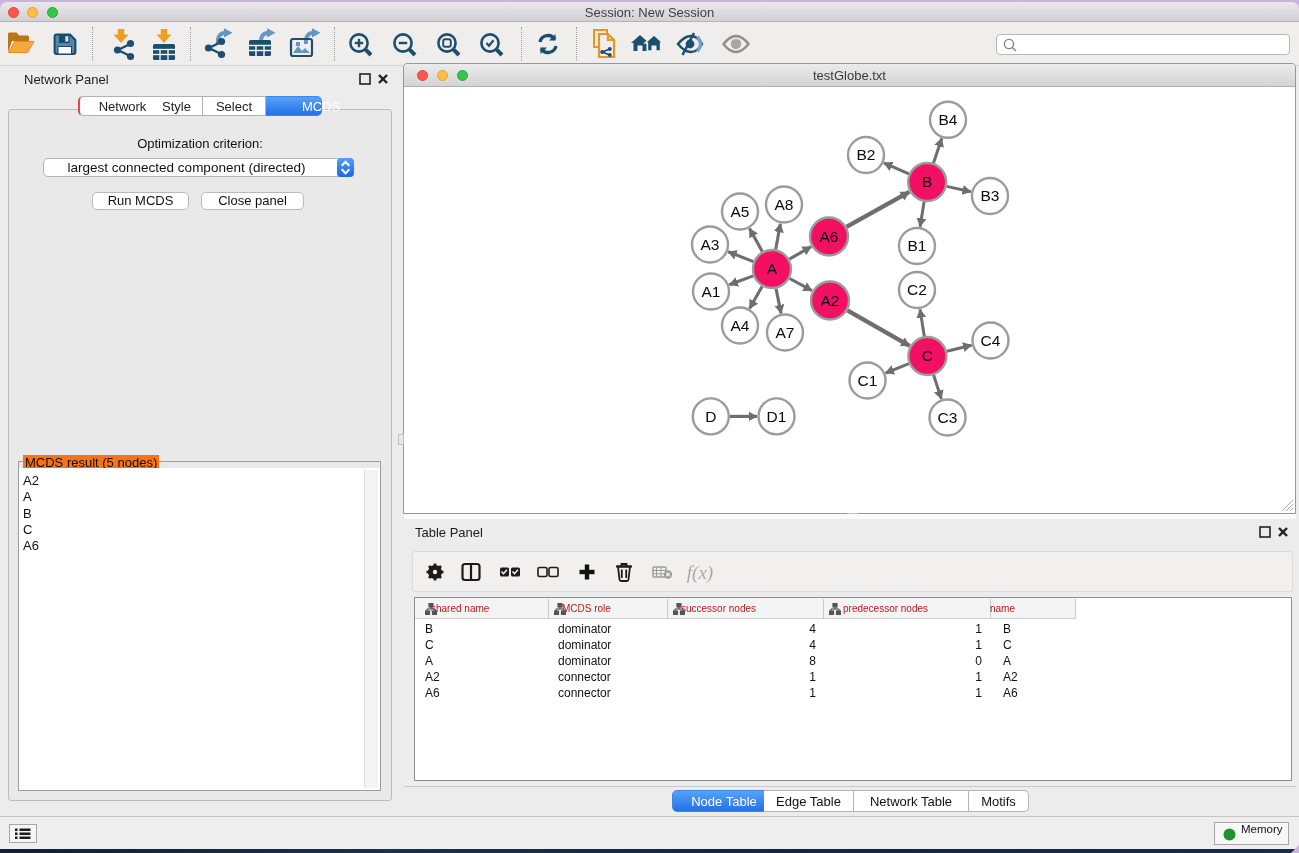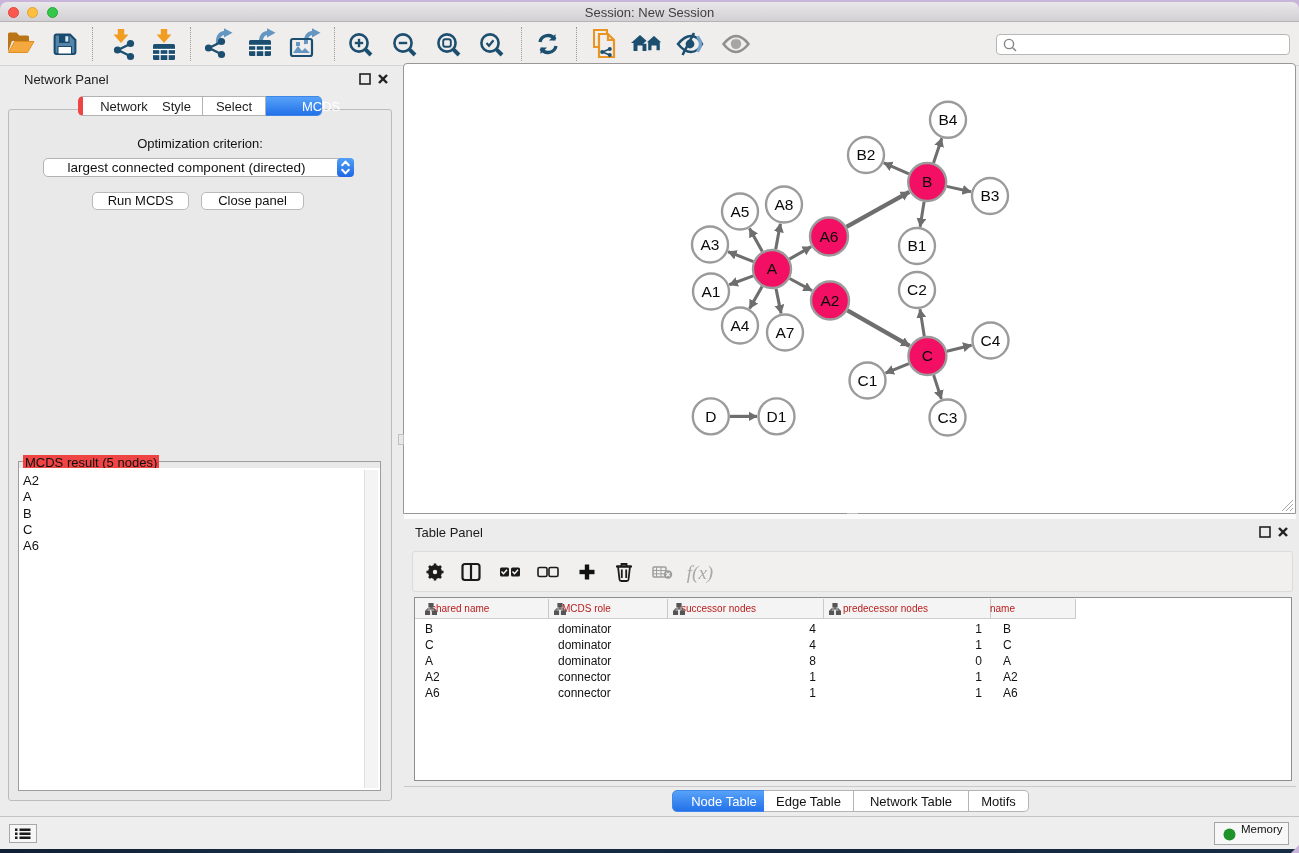--- a/index.html
+++ b/index.html
@@ -22,21 +22,21 @@
 
 #cp-title { position:absolute; left:24px; top:72px; font-size:13px; color:#1c1c1c; }
 #cp-body { position:absolute; left:8px; top:109px; width:384px; height:692px; background:#e9e9e9; border:1px solid #bcbcbc; border-radius:3px; }
 .tab { position:absolute; top:96px; height:20px; background:#fff; border:1px solid #b2b2b2; border-left:none; font-size:13px; color:#1c1c1c; text-align:center; line-height:19px; }
 .tabsel { background:linear-gradient(#57a2f8,#2271ea); color:#fff; border-color:#3f86e8;padding-left:36px; }
 #optlabel { position:absolute; left:0px; top:136px; width:400px; text-align:center; font-size:13px; color:#111; }
 #combo { position:absolute; left:43px; top:158px; width:311px; height:19px; background:#fff; border:1px solid #b3b3b3; border-radius:5px; font-size:13.5px; color:#111; text-align:center; line-height:18px; padding-right:24px; }
 #combo .spin { position:absolute; right:-1px; top:-1px; width:17px; height:19px; border-radius:4px; background:linear-gradient(#52a0f7,#1d67e6); }
 .btn { position:absolute; height:18px; background:#fff; border:1px solid #b9b9b9; border-radius:5px; font-size:13px; color:#111; text-align:center; line-height:16px; }
 #groupbox { position:absolute; left:18px; top:461px; width:363px; height:330px; border:1px solid #9d9d9d; }
-#grouptitle { position:absolute; left:23px; top:455px; background:#ef4444; padding:0 2px; font-size:13px; color:#111; }
+#grouptitle { position:absolute; left:23px; top:455px; background:#f97316; padding:0 2px; font-size:13px; color:#111; }
 #mcdslist { position:absolute; left:19px; top:468px; width:361px; height:322px; background:#fff; }
 #mcdslist .items { position:absolute; left:4px; top:5px; font-size:13px; color:#111; line-height:16.3px; }
 #mcdsscroll { position:absolute; right:2px; top:2px; width:14px; height:318px; background:#f4f4f4; border-left:1px solid #e0e0e0; }
 
 #netwin { position:absolute; left:403px; top:63px; width:893px; height:451px; background:#fff; border:1px solid #979797; border-radius:4px 4px 0 0; }
 #nettitle { position:absolute; left:0; top:0; width:100%; height:23px; background:linear-gradient(#ebebeb,#d4d4d4); border-bottom:1px solid #b0b0b0; border-radius:4px 4px 0 0; }
 #nettitle .txt { position:absolute; top:4px; width:100%; text-align:center; font-size:13px; color:#3a3a3a; }
 #nettitle .t1 { left:13px; top:6px; background:#fc5850; border:1px solid #e2443e; }
 #nettitle .t2 { left:33px; top:6px; background:#fdbe41; border:1px solid #e0a434; }
 #nettitle .t3 { left:53px; top:6px; background:#34c84a; border:1px solid #2ca73b; }
@@ -233,21 +233,21 @@
     </div>
 <div id="cp-title">Network Panel</div>
 <svg width="30" height="14" style="position:absolute;left:359px;top:73px">
 <rect x="1" y="1" width="10" height="10" fill="none" stroke="#222" stroke-width="1.6"></rect>
 <g stroke="#222" stroke-width="2.4">
         <line x1="20" y1="2" x2="28" y2="10"></line>
         <line x1="28" y1="2" x2="20" y2="10"></line>
       </g>
 </svg>
 <div id="cp-body"></div>
-<div class="tab" style="left:78px;width:88px;border-radius:5px 0 0 5px;border-left:5px solid #ef4444">Network</div>
+<div class="tab" style="left:78px;width:88px;border-radius:5px 0 0 5px;border-left:2px solid #ef4444">Network</div>
 <div class="tab" style="left:151px;width:52px">Style</div>
 <div class="tab" style="left:203px;width:63px">Select</div>
 <div class="tab tabsel" style="left:266px;width:56px;border-radius:0 5px 5px 0">MCDS</div>
 <div id="optlabel">Optimization criterion:</div>
 <div id="combo">largest connected component (directed)
 <div class="spin"><svg width="17" height="19">
           <g fill="none" stroke="#fff" stroke-width="2" stroke-linecap="round" stroke-linejoin="round">
             <path d="M5.2 7.2 L8.5 3.6 L11.8 7.2"></path>
             <path d="M5.2 11.8 L8.5 15.4 L11.8 11.8"></path>
           </g>
@@ -255,20 +255,26 @@
 </div>
 <div class="btn" style="left:92px;top:192px;width:97px">Run MCDS</div>
 <div class="btn" style="left:201px;top:192px;width:103px">Close panel</div>
 <div id="groupbox"></div>
 <div id="grouptitle">MCDS result (5 nodes)</div>
 <div id="mcdslist">
       <div class="items">A2<br>A<br>B<br>C<br>A6</div>
       <div id="mcdsscroll"></div>
     </div>
 <div id="netwin">
+<div id="nettitle">
+        <div class="txt">testGlobe.txt</div>
+        <div class="tl t1"></div>
+        <div class="tl t2"></div>
+        <div class="tl t3"></div>
+      </div>
 <svg width="893" height="427" style="position:absolute;left:-1px;top:23px" font-family="Liberation Sans,sans-serif">
 <defs>
           <marker id="arr" markerWidth="12" markerHeight="12" refX="8.5" refY="5" orient="auto" markerUnits="userSpaceOnUse">
             <path d="M0 0 L9 5 L0 10 z" fill="#6e6e6e"></path>
           </marker>
         </defs>
 <g stroke="#6e6e6e" fill="#6e6e6e">
           <line x1="350.2" y1="188.9" x2="326.3" y2="197.8" stroke-width="3.1" marker-end="url(#arr)"></line>
           <line x1="350.4" y1="174.6" x2="325.1" y2="164.7" stroke-width="3.1" marker-end="url(#arr)"></line>
           <line x1="359.3" y1="164.5" x2="346.5" y2="141.5" stroke-width="3.1" marker-end="url(#arr)"></line>

